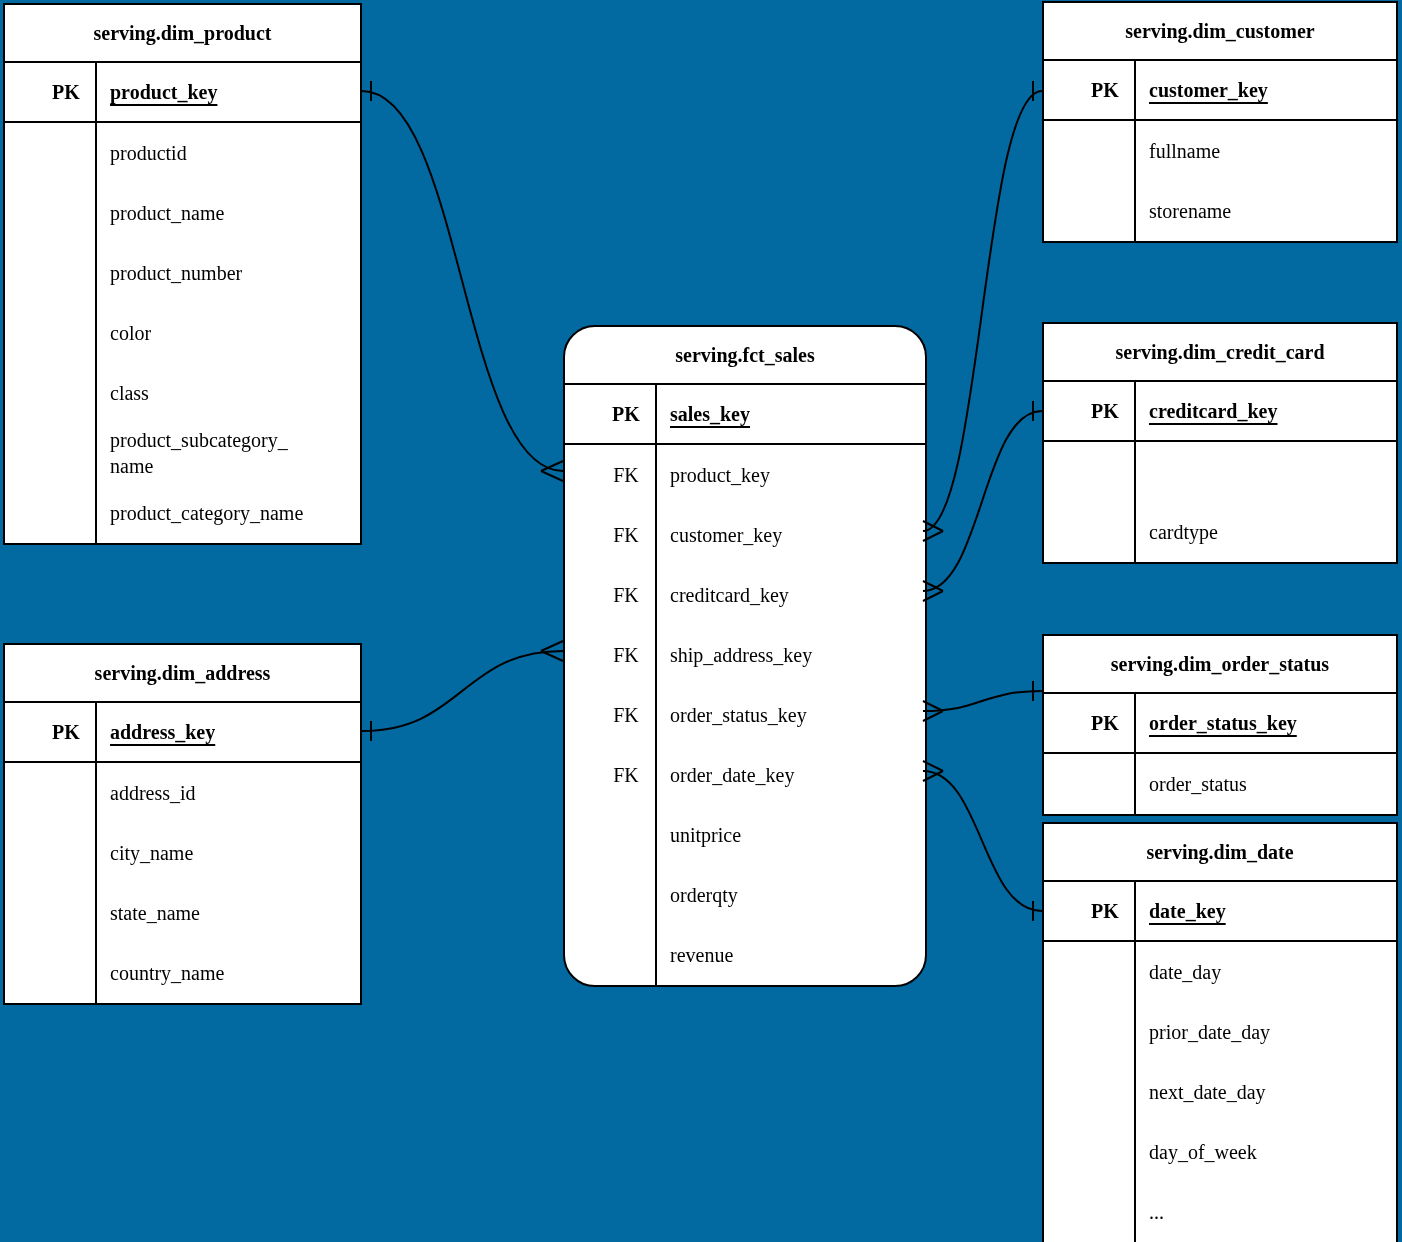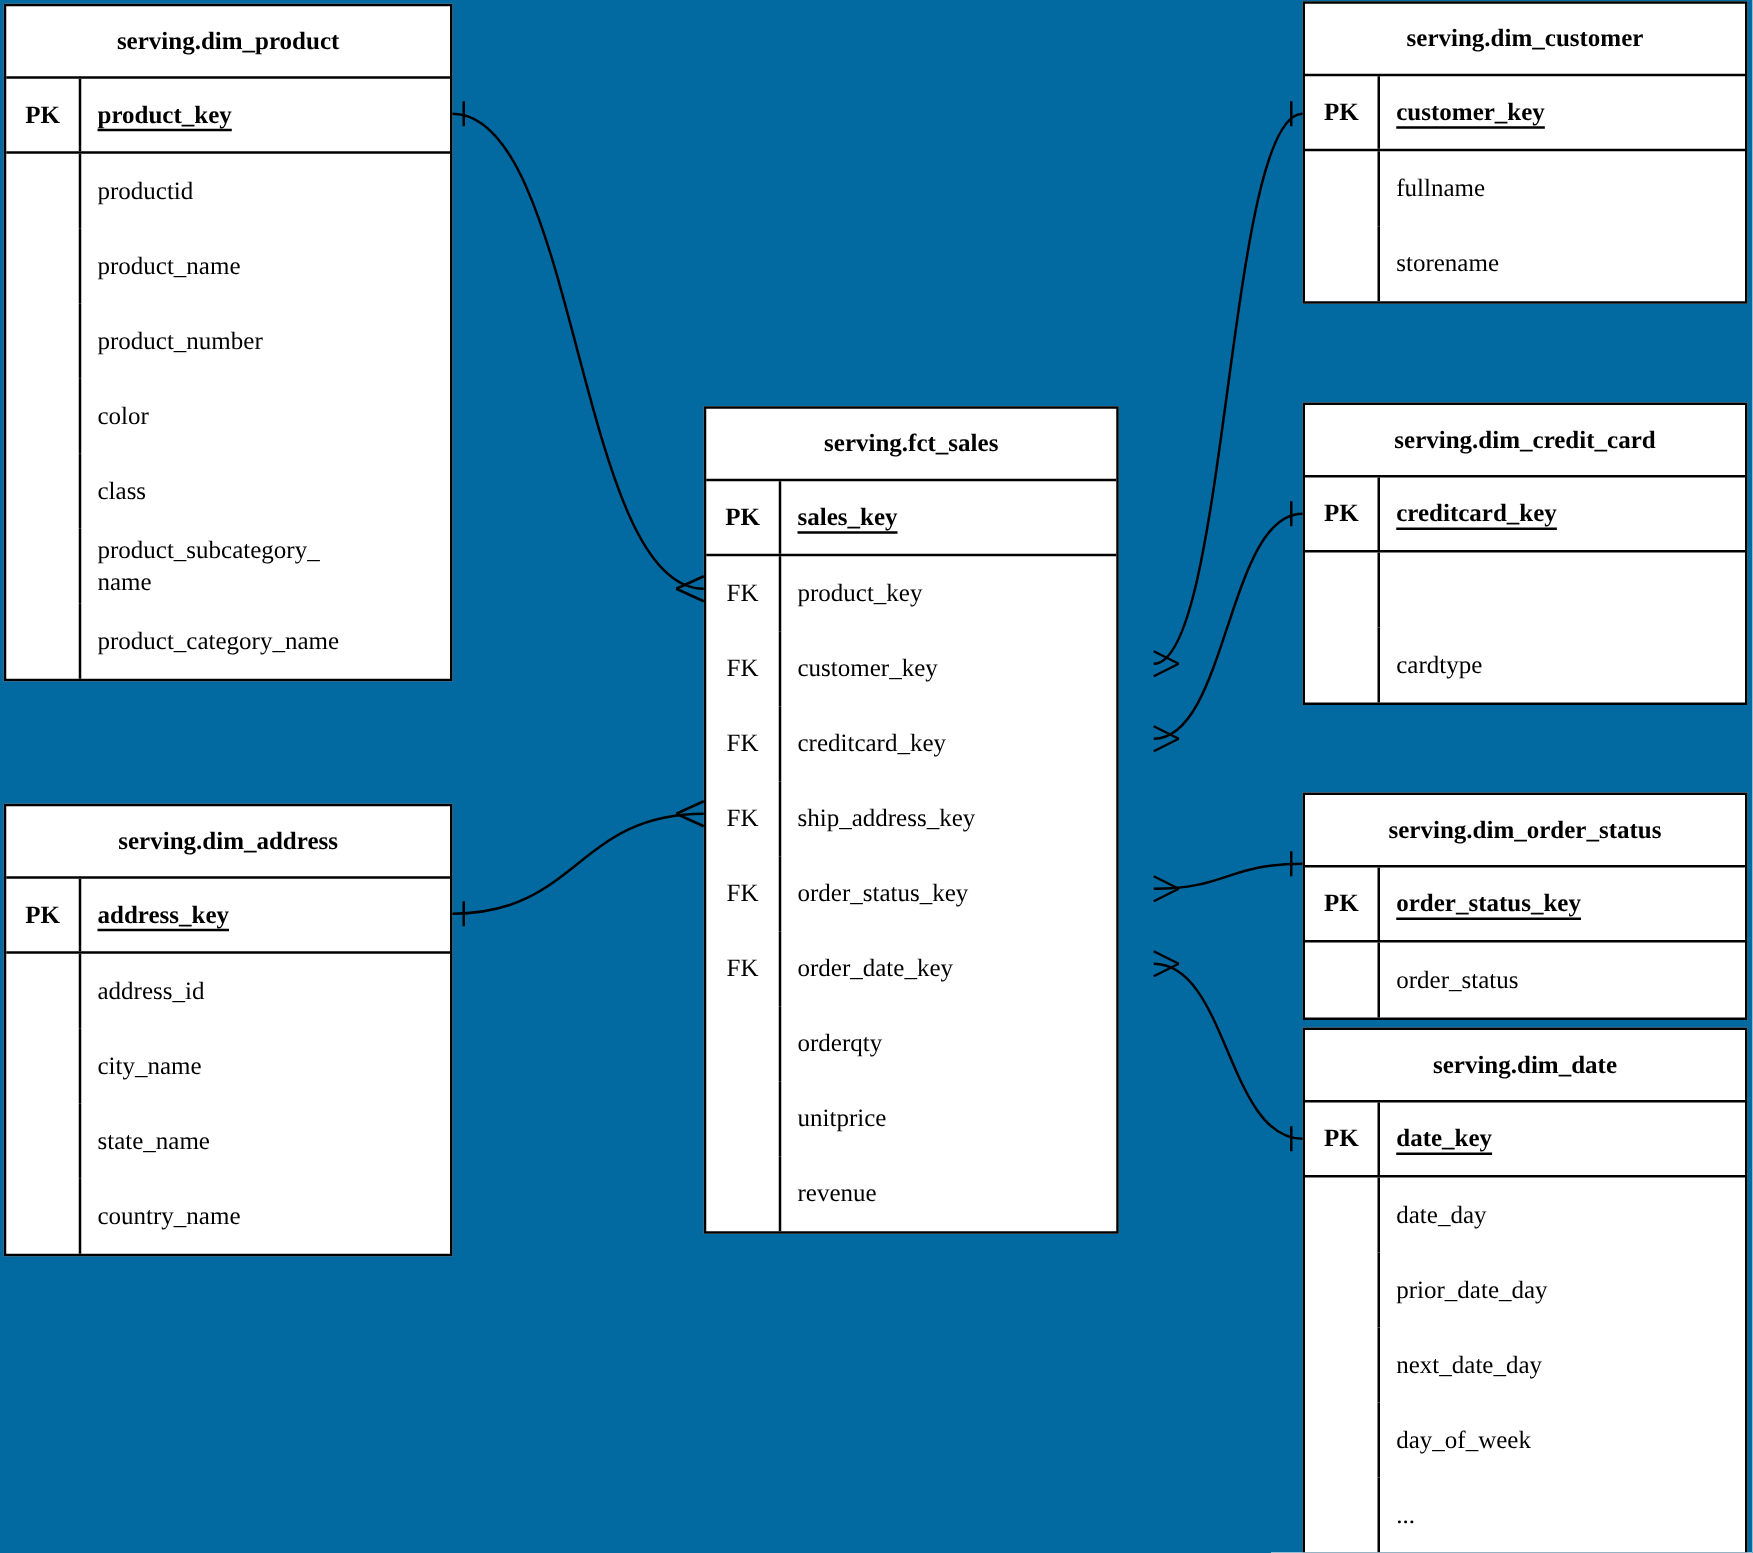--- a/index.html
+++ b/index.html
@@ -28,20 +28,21 @@
     display: flex;
     align-items: center;
     justify-content: center;
     font-weight: bold;
     font-size: 20px;
   }
   .trow {
     display: flex;
     min-height: 60px;
     align-items: stretch;
+    padding-left: 32px;
   }
   .pkrow {
     min-height: 58px;
     border-bottom: 2px solid #000000;
   }
   .cell-key {
     flex: 0 0 58px;
     width: 58px;
     border-right: 2px solid #000000;
     display: flex;
@@ -61,21 +62,21 @@
   }
   .pkrow .cell-key { font-weight: bold; }
   .pkrow .cell-field {
     font-weight: bold;
     text-decoration: underline;
     text-decoration-thickness: 2px;
     text-underline-offset: 5px;
   }
   
   #t-dim_product      { left: 3px;    top: 3px;   width: 359px; }
-  #t-fct_sales        { left: 563px;  top: 325px; width: 332px; }
+  #t-fct_sales        { left: 563px;  top: 325px; width: 364px; border-radius: 32px; }
   #t-dim_customer     { left: 1042px; top: 1px;   width: 356px; }
   #t-dim_credit_card  { left: 1042px; top: 322px; width: 356px; }
   #t-dim_order_status { left: 1042px; top: 602px; width: 356px; margin-top: 32px; }
   #t-dim_date         { left: 1042px; top: 822px; width: 356px; }
   #t-dim_address      { left: 3px;    top: 643px; width: 359px; }
   svg.connectors {
     position: absolute;
     left: 0; top: 0;
     width: 1402px;
     height: 1242px;
@@ -157,25 +158,25 @@
         <div class="trow">
           <div class="cell-key">FK</div>
           <div class="cell-field">order_status_key</div>
         </div>
         <div class="trow">
           <div class="cell-key">FK</div>
           <div class="cell-field">order_date_key</div>
         </div>
         <div class="trow">
           <div class="cell-key"></div>
+          <div class="cell-field">unitprice</div>
+        </div>
+        <div class="trow">
+          <div class="cell-key"></div>
           <div class="cell-field">orderqty</div>
-        </div>
-        <div class="trow">
-          <div class="cell-key"></div>
-          <div class="cell-field">unitprice</div>
         </div>
         <div class="trow">
           <div class="cell-key"></div>
           <div class="cell-field">revenue</div>
         </div>
       </div>
   </div>
 
   <div class="table" id="t-dim_customer">
     <div class="thdr">serving.dim_customer</div>

